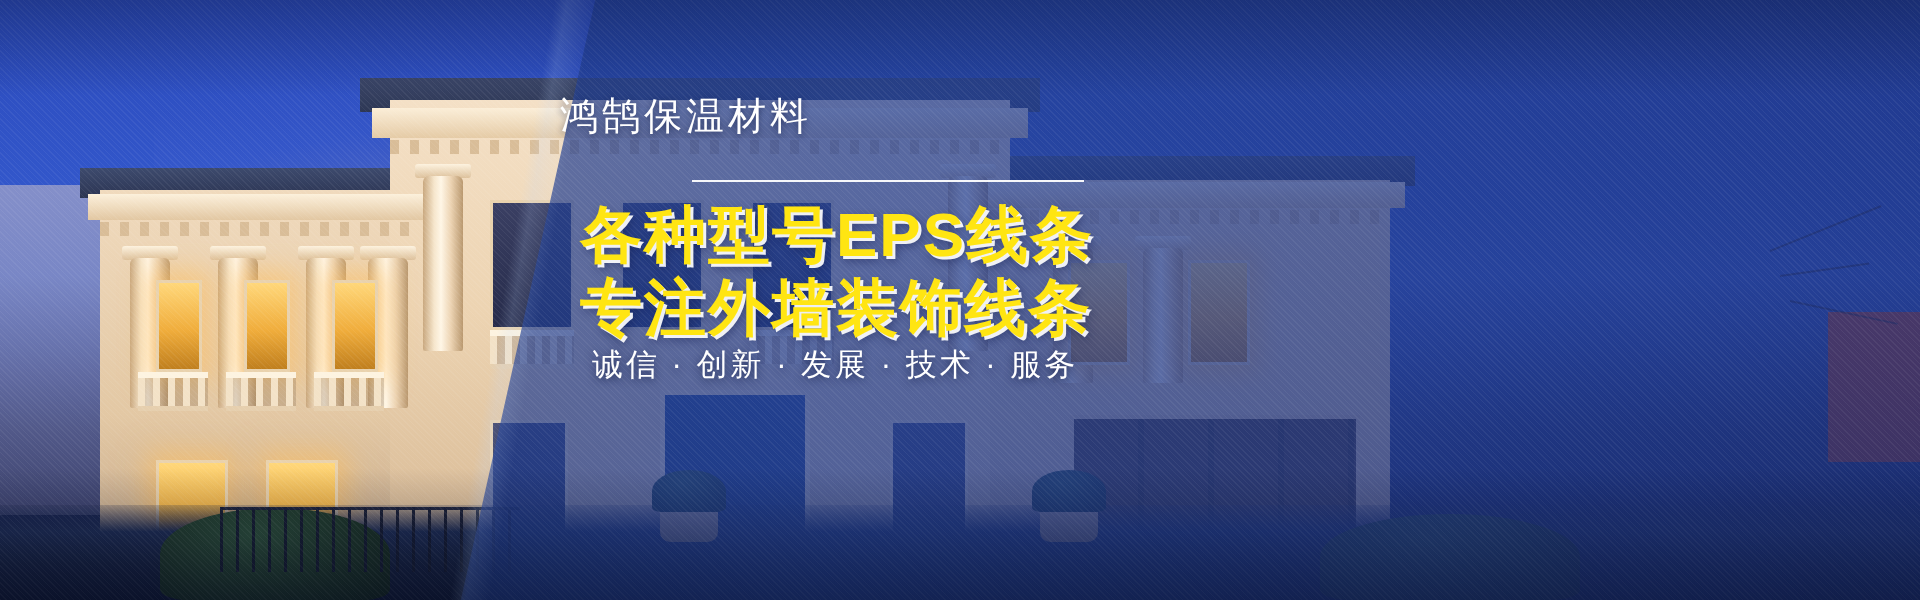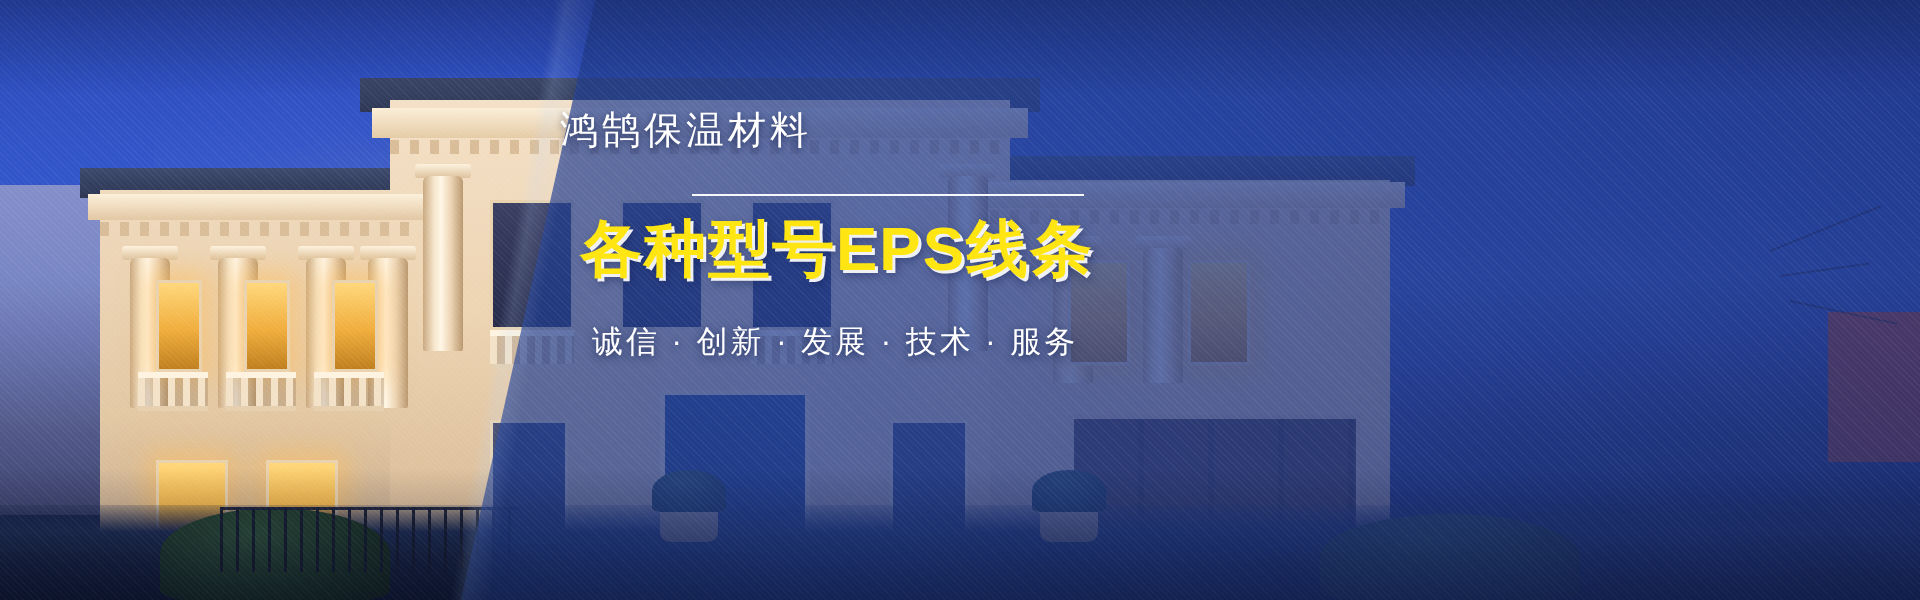--- a/index.html
+++ b/index.html
@@ -274,21 +274,21 @@
     background:
       linear-gradient(180deg, rgba(10,18,48,0.30) 0%, rgba(0,0,0,0) 16%),
       linear-gradient(0deg,   rgba(8,14,36,0.45) 0%, rgba(0,0,0,0) 22%);
     pointer-events: none;
   }
 
   
   .copy {
     position: absolute;
     left: 560px;
-    top: 110px;
+    top: 96px;
     width: 640px;
     z-index: 8;
   }
   .brand {
     font-size: 38px;
     line-height: 1.1;
     color: #ffffff;
     letter-spacing: 4px;
     font-weight: 400;
     text-shadow: 0 2px 7px rgba(10,20,60,0.65);
@@ -306,21 +306,20 @@
     line-height: 1.18;
     font-weight: bold;
     color: #ffe512;
     letter-spacing: 2px;
     text-shadow:
        3px 3px 0 rgba(255,255,255,0.92),
        4px 5px 10px rgba(20,30,80,0.55);
   }
   .headline .ln { display: block; white-space: nowrap; margin-left: 20px; }
   .tagline {
-    margin-top: 36px;
     margin-left: 32px;
     font-size: 31px;
     color: #ffffff;
     letter-spacing: 3px;
     text-shadow: 0 2px 8px rgba(10,20,60,0.7);
     white-space: nowrap;
   }
 </style>
 </head>
 <body>
@@ -411,19 +410,20 @@
   </div>
 
   <div class="overlay-panel"></div>
   <div class="overlay-edge"></div>
 
   <div class="copy">
     <div class="brand">鸿鹄保温材料</div>
     <div class="rule"></div>
     <div class="headline">
       <span class="ln">各种型号EPS线条</span>
+      <span class="ln">专注外墙装饰线条</span>
     </div>
     <div class="tagline">诚信 · 创新 · 发展 · 技术 · 服务</div>
   </div>
 
   <div class="hatch"></div>
   <div class="vignette"></div>
 </div>
 
 </body></html>

